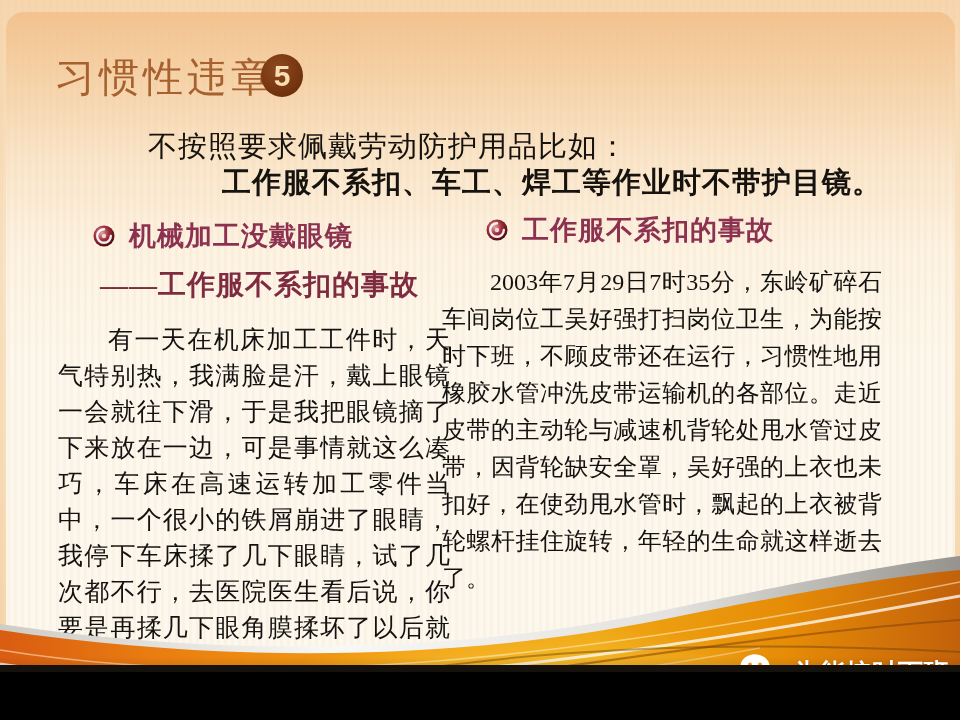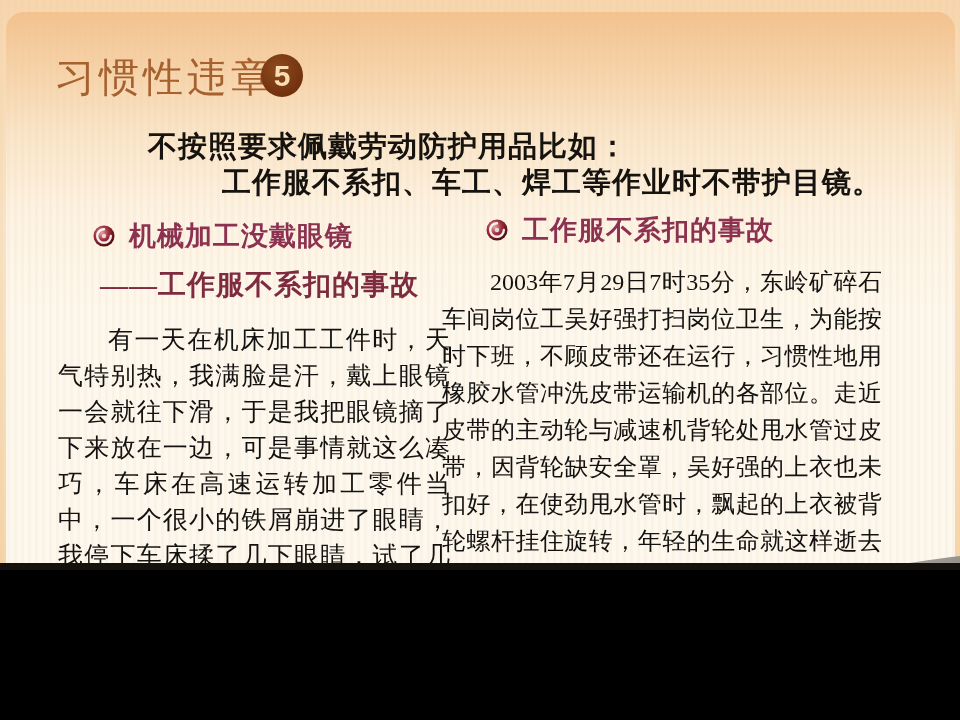--- a/index.html
+++ b/index.html
@@ -1,18 +1,18 @@
 <!DOCTYPE html>
 <html><head>
 <meta charset="utf-8">
 <style>
   html,body{margin:0;padding:0;}
   body{width:960px;height:720px;overflow:hidden;background:#000;}
   .slide{
-    position:relative;width:960px;height:570px;overflow:hidden;
+    position:relative;width:960px;height:672px;overflow:hidden;
     background:linear-gradient(180deg,#f7d6ae 0%,#f9e3c4 40%,#f6d4a8 100%);
     font-family:"Liberation Serif","DejaVu Serif",serif;
   }
   .bg-main{
     position:absolute;left:6px;right:5px;top:12px;bottom:0;
     border-radius:18px 18px 0 0;
     background:linear-gradient(180deg,#f3c28e 0%,#f6d2a8 10%,#fae5c9 22%,#fdf3e3 36%,#fdf8ee 55%,#fdf8ee 100%);
   }
   .stripes{
     position:absolute;inset:0;pointer-events:none;
@@ -22,21 +22,21 @@
     position:absolute;left:55px;top:50px;
     font-size:40px;letter-spacing:4px;color:#a6612f;font-weight:400;
   }
   .badge{
     position:absolute;left:261px;top:54px;width:42px;height:43px;border-radius:50%;
     background:radial-gradient(circle at 40% 35%,#8d4a1e,#70300d 75%);
     color:#f9ddb4;font-size:30px;font-weight:bold;
     display:flex;align-items:center;justify-content:center;
     font-family:"Liberation Sans","DejaVu Sans",sans-serif;
   }
-  .subtitle1{position:absolute;left:148px;top:127px;font-size:29px;color:#16120e;font-weight:700;letter-spacing:1px;}
+  .subtitle1{position:absolute;left:148px;top:127px;font-size:29px;color:#16120e;font-weight:400;letter-spacing:1px;}
   .subtitle2{position:absolute;left:222px;top:163px;font-size:29px;color:#16120e;font-weight:600;letter-spacing:1px;}
   .hrow{position:absolute;display:flex;align-items:center;gap:13px;}
   .hrow .htext{font-size:27px;font-weight:600;color:#8c3150;letter-spacing:1px;}
   .hrow-left{left:92px;top:218px;}
   .hrow-right{left:485px;top:212px;}
   .subhead{position:absolute;left:100px;top:266px;font-size:28px;font-weight:600;color:#7e2b40;letter-spacing:1px;}
   .body-col{
     position:absolute;color:#141210;text-align:justify;text-indent:2em;
   }
   .body-left{left:58px;top:322px;width:392px;font-size:25px;line-height:36px;}

